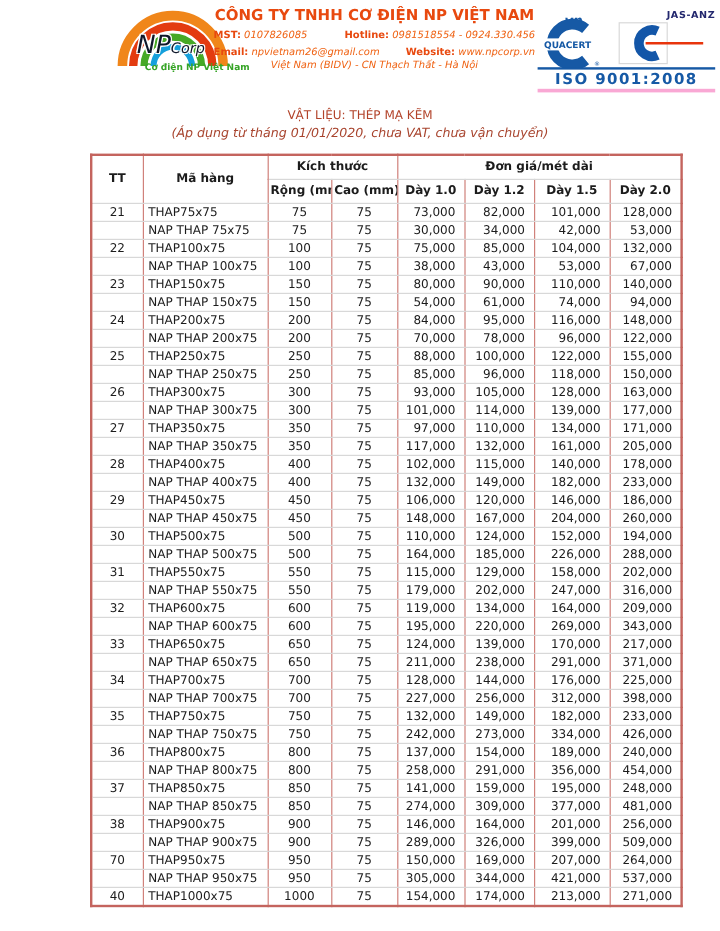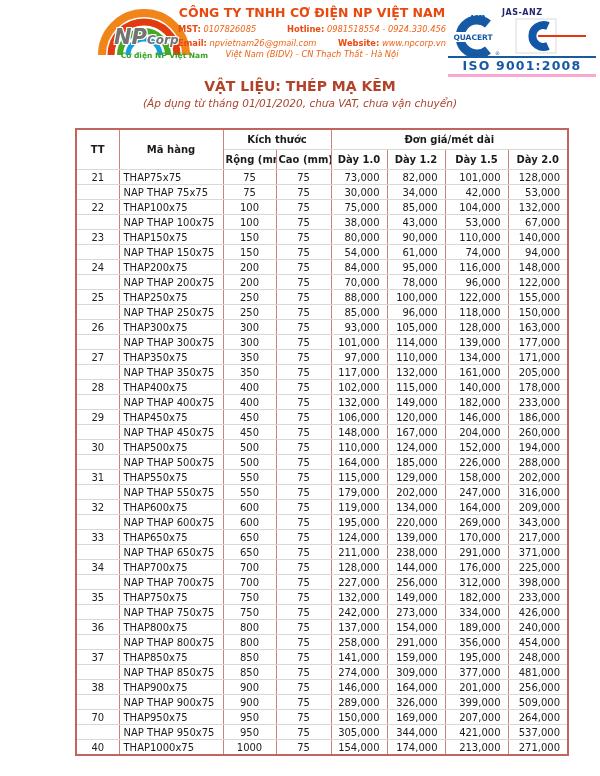--- a/index.html
+++ b/index.html
@@ -4,49 +4,49 @@
 <style>
   html,body{margin:0;padding:0;background:#fff;}
   .page{position:relative;width:600px;height:776px;background:#ffffff;overflow:hidden;
         font-family:"DejaVu Sans","Liberation Sans",sans-serif;}
 
   
   .hdr{position:absolute;top:0;left:0;width:600px;height:70px;}
 
   .np-logo{position:absolute;left:84px;top:3px;width:124px;height:62px;}
   .np-logo svg{position:absolute;left:0;top:0;}
-  .np-logo .np-text{position:absolute;left:30px;top:24px;font-style:italic;font-weight:bold;
-      color:#737373;font-size:21px;line-height:21px;white-space:nowrap;
+  .np-logo .np-text{position:absolute;left:30px;top:24px;font-style:italic;font-weight:normal;
+      color:#0f172a;font-size:21px;line-height:21px;white-space:nowrap;
       text-shadow:-1px -1px 0 #fff,1px -1px 0 #fff,-1px 1px 0 #fff,1px 1px 0 #fff;}
   .np-logo .np-text .corp{font-size:12px;}
   .np-logo .tagline{position:absolute;left:0;top:48px;width:124px;text-align:right;
       color:#36a426;font-size:7.5px;font-weight:bold;white-space:nowrap;}
 
   .cinfo{position:absolute;left:172px;top:5px;width:280px;color:#ef6213;}
   .cinfo .cname{color:#e8490f;font-weight:bold;font-size:12.5px;text-align:center;white-space:nowrap;}
   .crow{display:flex;justify-content:space-between;font-size:8.3px;margin-top:4px;padding:0 6px;}
   .crow b{color:#e8490f;font-style:normal;}
   .crow i,.cbank i{}
   .cbank{font-size:8.3px;margin-top:4px;text-align:center;}
   .cbank2{font-size:8.3px;margin-top:1px;text-align:center;}
 
   .certs{position:absolute;left:448px;top:6px;width:148px;height:64px;}
   .quacert{position:absolute;left:2px;top:5px;}
   .jasanz{position:absolute;left:54px;top:0px;width:94px;height:50px;}
-  .jasanz .jaslabel{position:absolute;left:0;top:2px;width:94px;text-align:left;
+  .jasanz .jaslabel{position:absolute;left:0;top:2px;width:94px;text-align:right;
       color:#23286e;font-weight:bold;font-size:8px;letter-spacing:.5px;}
   .jasanz svg{position:absolute;left:8px;top:10px;}
   .isoband{position:absolute;left:0px;top:50px;width:148px;text-align:center;color:#1659a5;
       font-weight:bold;font-size:12.5px;letter-spacing:1.2px;border-top:2px solid #1659a5;
       border-bottom:3px solid #f9a8d4;padding:0 0 1px 0;white-space:nowrap;}
 
   
   .title-block{position:absolute;top:74px;left:0;width:600px;text-align:center;color:#b2432a;}
   .t1{font-size:15px;font-weight:bold;}
-  .t2{font-size:14px;font-weight:bold;margin-top:4px;}
+  .t2{font-size:10px;font-weight:normal;margin-top:17px;}
   .t3{font-size:10.5px;font-style:italic;margin-top:3px;color:#a8442e;}
 
   
   .tblwrap{position:absolute;top:128px;left:75px;}
   table{border-collapse:collapse;table-layout:fixed;width:492px;border:2px solid #c4645e;}
   th,td{border-left:1px solid #d0817b;border-right:1px solid #d0817b;
         border-top:1px solid #d8d8d8;border-bottom:1px solid #d8d8d8;
         font-size:10px;color:#1c1c1c;padding:0 2px;overflow:hidden;white-space:nowrap;}
   th{font-weight:bold;text-align:center;height:19px;}
   td{height:14px;}

